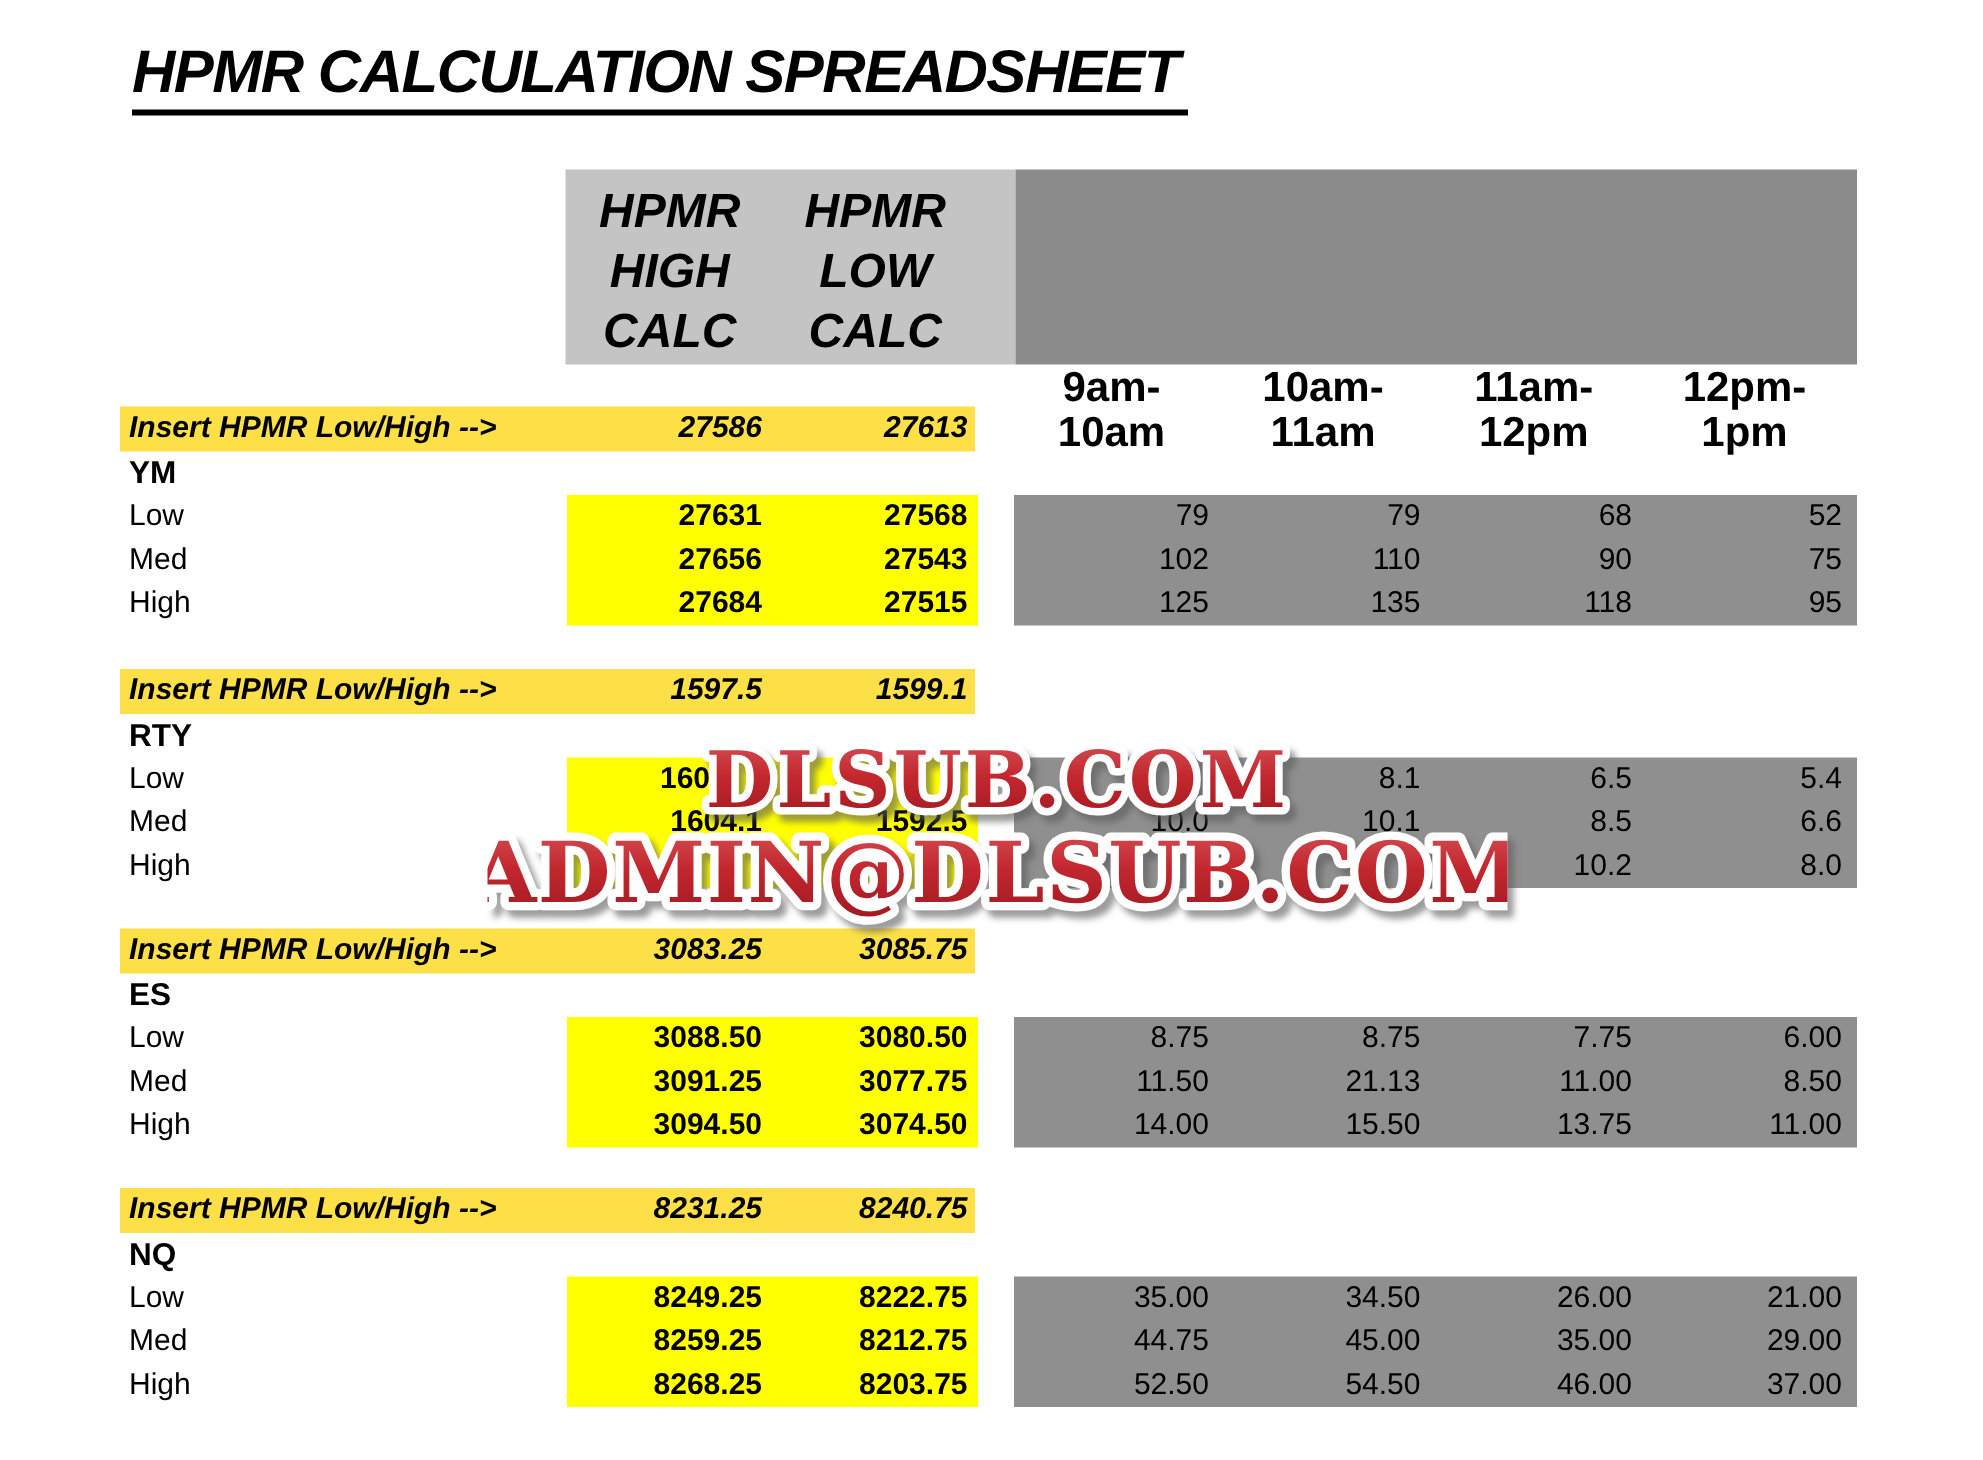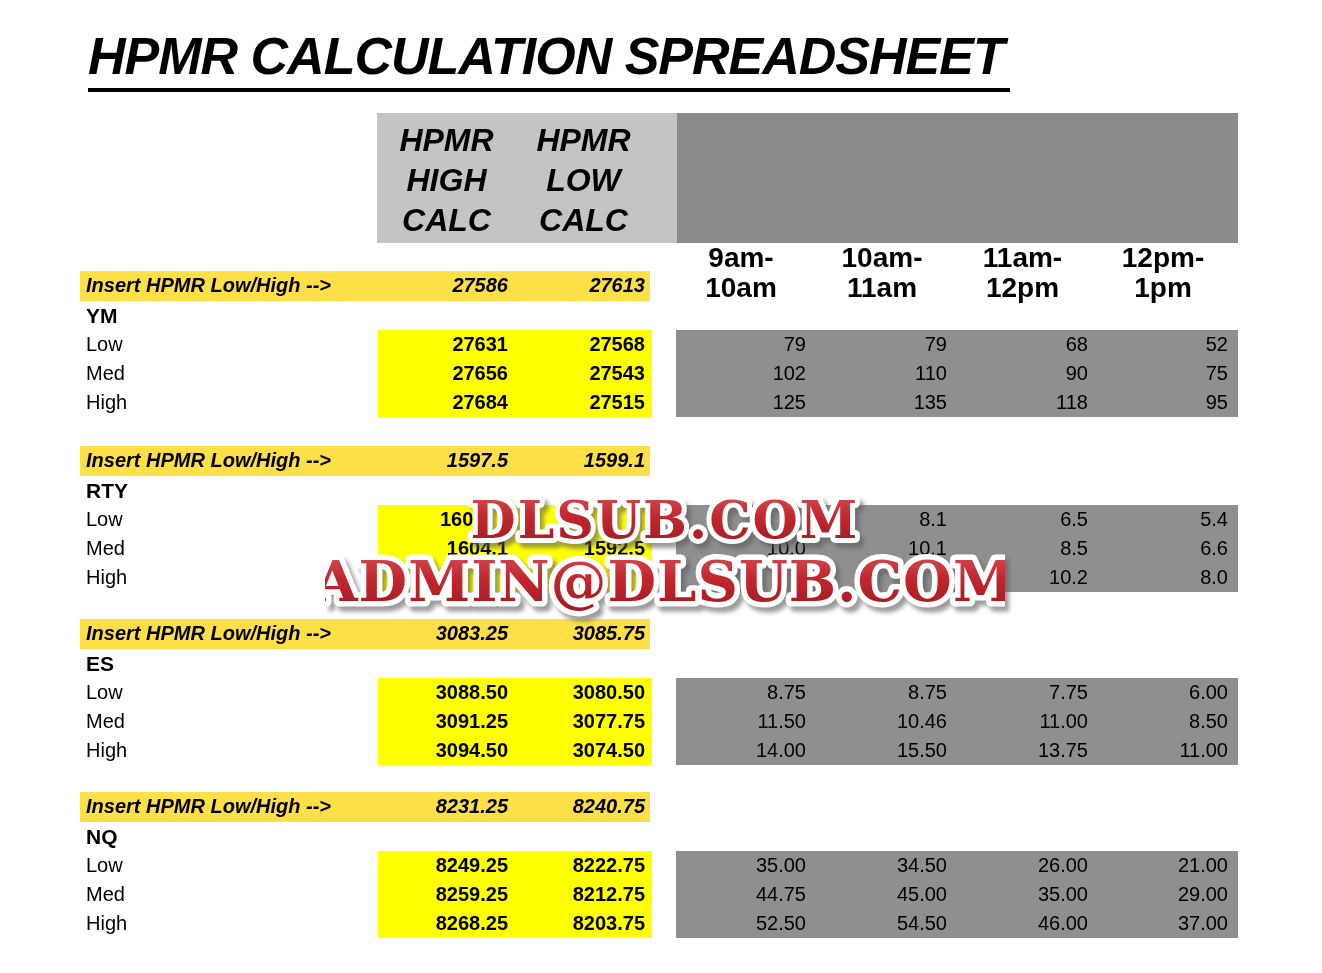--- a/index.html
+++ b/index.html
@@ -2,21 +2,21 @@
 <html><head>
 <meta charset="utf-8">
 <style>
   html,body{margin:0;padding:0;background:#fff;}
   #canvas{
     position:relative;width:1322px;height:973px;background:#ffffff;
     font-family:"Liberation Sans",sans-serif;color:#000;overflow:hidden;
   }
   .title{
     position:absolute;left:88px;top:26px;
-    font-size:52px;font-weight:bold;font-style:italic;letter-spacing:-1px;
+    font-size:40px;font-weight:bold;font-style:italic;letter-spacing:-1px;
     border-bottom:4px solid #000;padding:0 6px 2px 0;white-space:nowrap;
   }
   .light-box{position:absolute;left:377px;top:113px;width:300px;height:130px;background:#c4c4c4;}
   .dark-box{position:absolute;left:677px;top:113px;width:561px;height:130px;background:#8b8b8b;overflow:hidden;}
   .calc-head{
     position:absolute;top:120px;width:137px;text-align:center;
     font-size:32px;font-weight:bold;font-style:italic;line-height:40px;
   }
   .calc-head.high{left:378px;}
   .calc-head.low{left:515px;}
@@ -175,21 +175,21 @@
     <span class="cell cl v r0">3080.50</span>
     <span class="cell t0 r0">8.75</span>
     <span class="cell t1 r0">8.75</span>
     <span class="cell t2 r0">7.75</span>
     <span class="cell t3 r0">6.00</span>
 
     <div class="rlabel r1">Med</div>
     <span class="cell ch v r1">3091.25</span>
     <span class="cell cl v r1">3077.75</span>
     <span class="cell t0 r1">11.50</span>
-    <span class="cell t1 r1">10.46</span>
+    <span class="cell t1 r1">21.13</span>
     <span class="cell t2 r1">11.00</span>
     <span class="cell t3 r1">8.50</span>
 
     <div class="rlabel r2">High</div>
     <span class="cell ch v r2">3094.50</span>
     <span class="cell cl v r2">3074.50</span>
     <span class="cell t0 r2">14.00</span>
     <span class="cell t1 r2">15.50</span>
     <span class="cell t2 r2">13.75</span>
     <span class="cell t3 r2">11.00</span>

